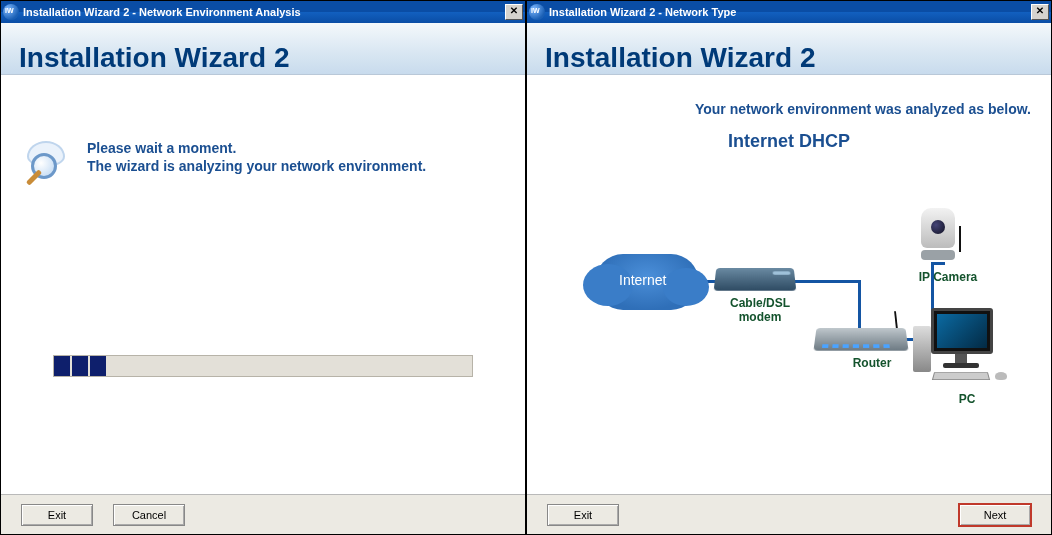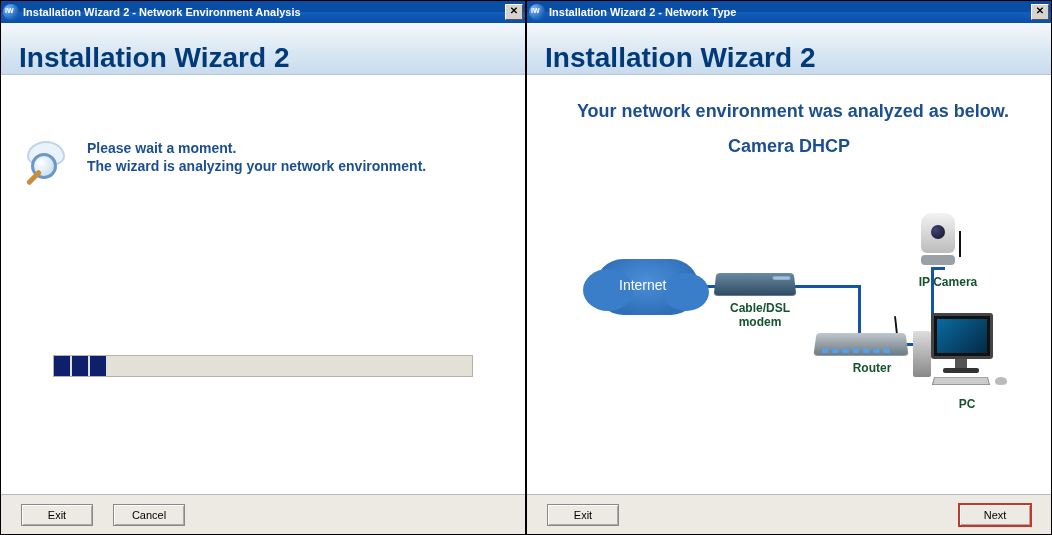--- a/index.html
+++ b/index.html
@@ -165,22 +165,22 @@
     margin-right: 20px;
     cursor: default;
   }
   .btn-right { margin-left: auto; margin-right: 0; }
   .btn-highlight {
     outline: 2px solid #c0392b;
     outline-offset: -1px;
   }
   
   .result-head {
-    text-align: center;
-    font-size: 18px;
+    text-align: right;
+    font-size: 14px;
     font-weight: bold;
     color: #1b4f91;
     margin: 6px 0 14px 8px;
   }
   .result-type {
     text-align: center;
     font-size: 18px;
     font-weight: bold;
     color: #1b4f91;
     margin-bottom: 40px;
@@ -407,21 +407,21 @@
   <div class="titlebar">
     <div class="titlebar-icon"></div>
     <div class="titlebar-text">Installation Wizard 2 - Network Type</div>
     <div class="titlebar-close">✕</div>
   </div>
   <div class="header-banner">
     <div class="header-title">Installation Wizard 2</div>
   </div>
   <div class="content">
     <div class="result-head">Your network environment was analyzed as below.</div>
-    <div class="result-type">Camera DHCP</div>
+    <div class="result-type">Internet DHCP</div>
 
     <div class="diagram">
 
       <div class="wire" style="left:148px; top:88px; width:22px; height:3px;"></div>
       <div class="wire" style="left:246px; top:88px; width:68px; height:3px;"></div>
       <div class="wire" style="left:311px; top:88px; width:3px; height:50px;"></div>
       <div class="wire" style="left:358px; top:146px; width:28px; height:3px;"></div>
       <div class="wire" style="left:384px; top:70px; width:3px; height:79px;"></div>
       <div class="wire" style="left:384px; top:70px; width:14px; height:3px;"></div>
 

